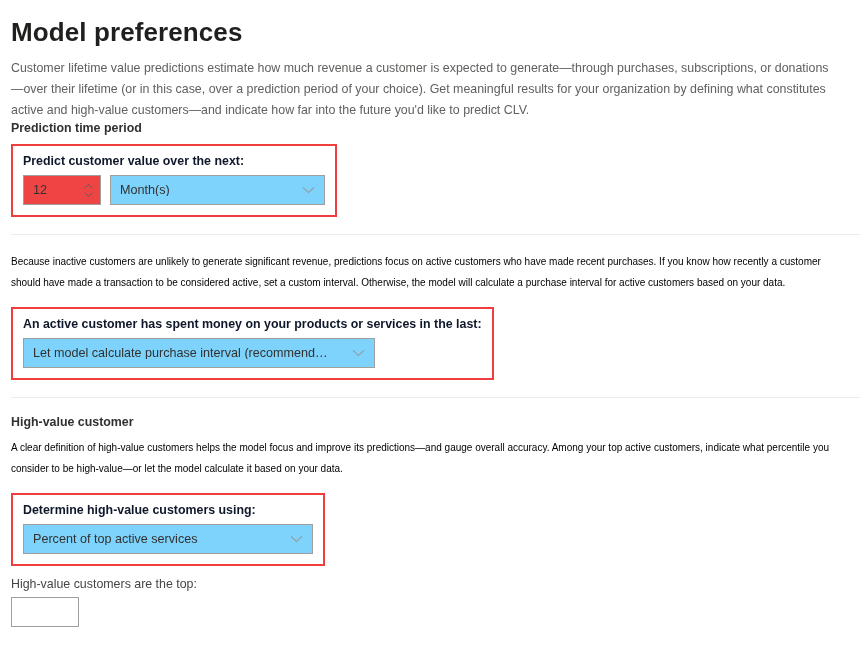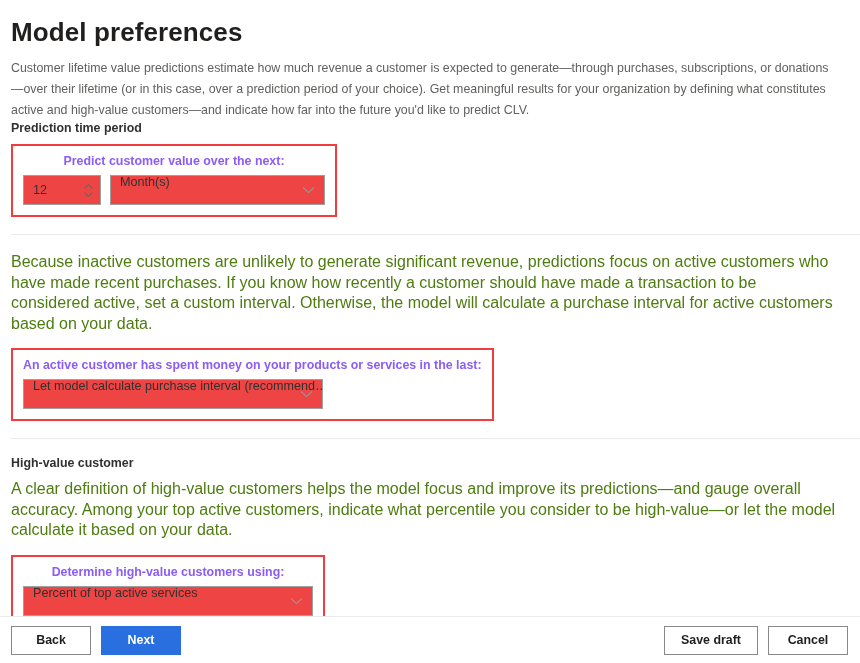--- a/index.html
+++ b/index.html
@@ -47,23 +47,23 @@
 
   
   .section-title {
     font-size: 12.4px;
     font-weight: 700;
     color: #323130;
     margin: 0 0 9px 0;
   }
 
   .section-body {
-    font-size: 16px;
+    font-size: 10px;
     line-height: 20.5px;
-    color: #4d7c0f;
+    color: #000000;
     margin: 0;
     max-width: 826px;
   }
 
   .divider {
     height: 1px;
     background: #ebebeb;
     width: 849px;
     margin: 0;
   }
@@ -72,24 +72,23 @@
   .hl {
     border: 2px solid #f03d3d;
     box-sizing: border-box;
     padding: 8px 10px 10px 10px;
     display: inline-block;
   }
 
   .field-label {
     font-size: 12.4px;
     font-weight: 700;
-    color: #8b5cf6;
+    color: #0f172a;
     margin: 0 0 7px 0;
     white-space: nowrap;
-    text-align: center;
   }
 
   .field-label-reg {
     font-size: 12.4px;
     font-weight: 400;
     color: #464543;
     margin: 0 0 6px 0;
     white-space: nowrap;
   }
 
@@ -129,43 +128,44 @@
   .chev-sm {
     width: 9px;
     height: 5px;
     display: block;
   }
 
   .ddl {
     position: relative;
     height: 30px;
     border: 1px solid #a19f9d;
-    background: #ef4444;
-    box-sizing: border-box;
-    display: flex;
+    background: #7dd3fc;
+    box-sizing: border-box;
+    display: flex;
+    align-items: center;
   }
   .ddl .txt {
     font-size: 12.6px;
     color: #323130;
     padding-left: 9px;
     line-height: 1;
     white-space: nowrap;
     overflow: hidden;
   }
   .ddl .chev {
     position: absolute;
     right: 9px;
     top: 50%;
     transform: translateY(-50%);
     width: 13px;
     height: 8px;
   }
 
   .ddl-months { width: 215px; }
-  .ddl-interval { width: 300px; }
+  .ddl-interval { width: 352px; }
   .ddl-hv { width: 290px; }
 
   .txtbox {
     width: 68px;
     height: 30px;
     border: 1px solid #a19f9d;
     background: #fff;
     box-sizing: border-box;
     display: flex;
     align-items: center;
@@ -296,24 +296,14 @@
           <div class="txtbox">
             
           </div>
 
         </div>
       </div>
     </div>
 
   </div>
 
-  <div class="footer">
-    <div class="footer-left">
-      <button class="btn">Back</button>
-      <button class="btn primary">Next</button>
-    </div>
-    <div class="footer-right">
-      <button class="btn">Save draft</button>
-      <button class="btn">Cancel</button>
-    </div>
-  </div>
 
 </div>
 
 </body></html>

